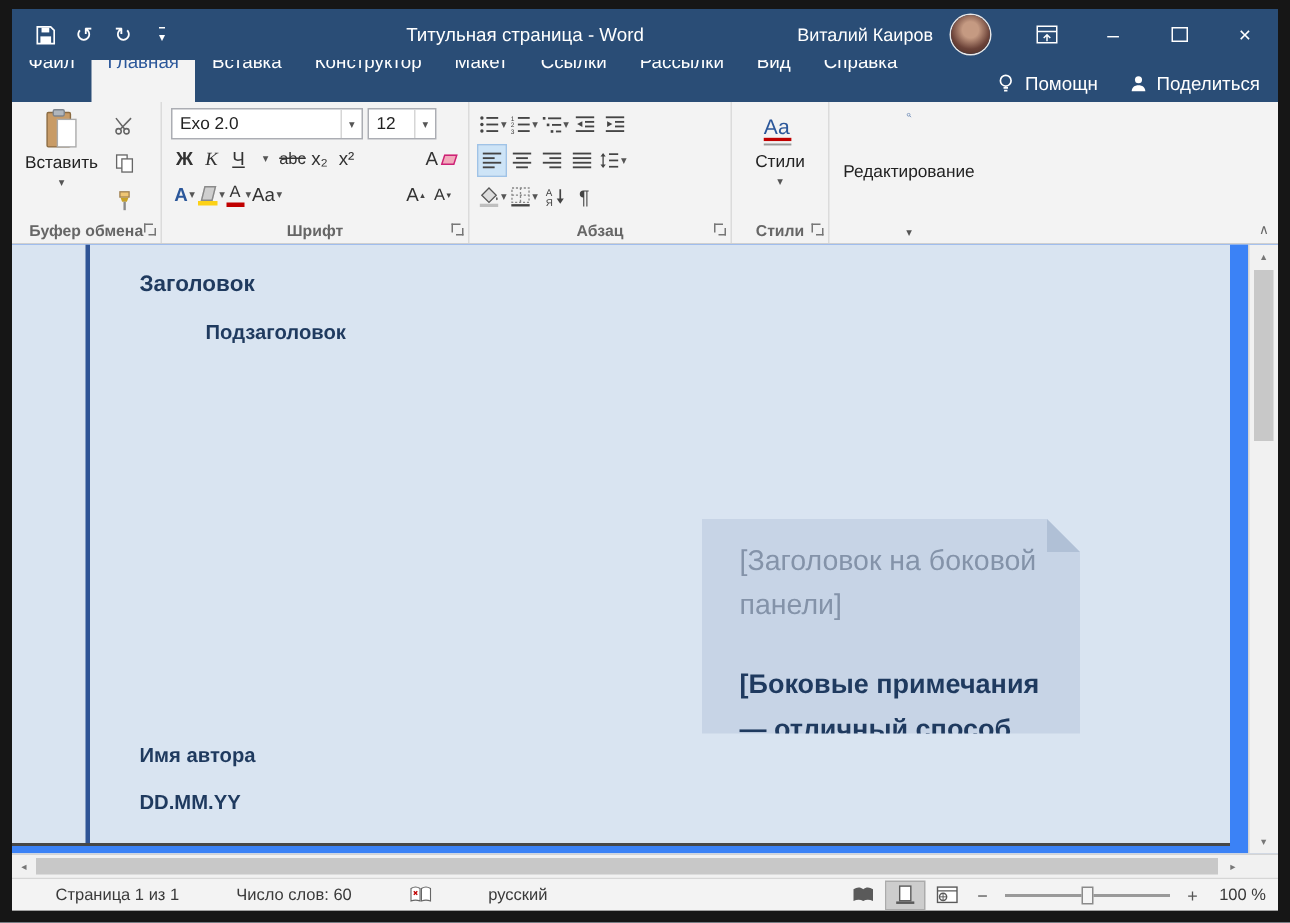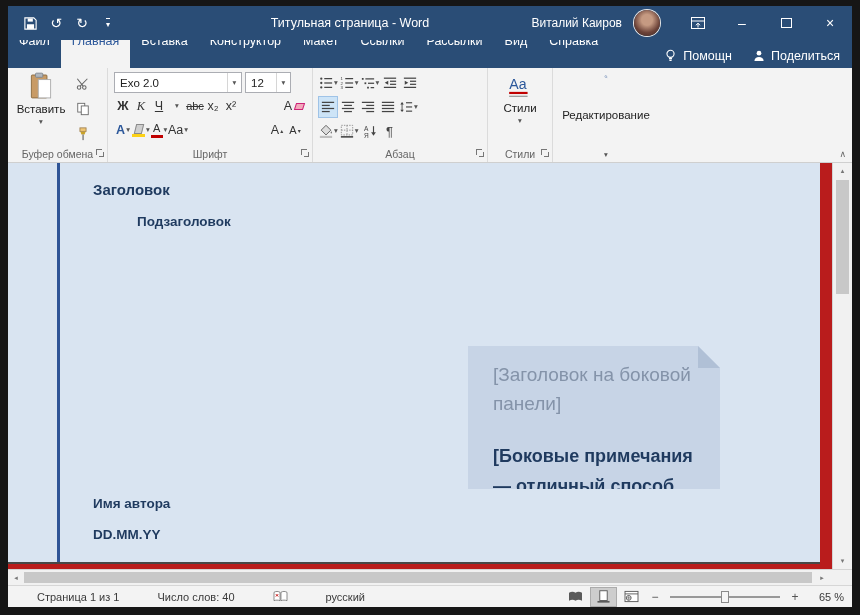--- a/index.html
+++ b/index.html
@@ -26,21 +26,21 @@
   .tabs{height:28px;background:#2a4d76;display:flex;align-items:flex-end;color:#fff;font-size:12.5px;}
   .tab{padding:6px 11px 20px;white-space:nowrap;cursor:default;}
   .tab.active{background:#f3f3f3;color:#2b579a;}
   .tabs-right{margin-left:auto;display:flex;align-items:center;gap:6px;padding:0 12px 5px 0;}
   .tr-item{display:flex;align-items:flex-end;gap:5px;margin-left:14px;}
   .tr-item svg{display:block;}
 
   
   .ribbon{position:relative;height:95px;background:#f3f3f3;border-bottom:1px solid #cfcfcf;display:flex;box-sizing:border-box;}
   .rgroup{position:relative;height:100%;border-right:1px solid #dbdbdb;box-sizing:border-box;flex:none;}
-  .rg-label{position:absolute;bottom:2px;left:0;right:0;text-align:center;font-size:10.5px;color:#666;white-space:nowrap;}
+  .rg-label{position:absolute;bottom:2px;left:0;right:0;text-align:center;font-size:10.5px;color:#666;white-space:nowrap;font-weight:bold;}
   .launcher{position:absolute;right:2px;bottom:4px;width:9px;height:9px;}
   .launcher::before{content:"";position:absolute;left:0;top:0;width:5px;height:5px;border-left:1px solid #767676;border-top:1px solid #767676;}
   .launcher::after{content:"";position:absolute;right:1px;bottom:1px;width:4px;height:4px;border-right:1px solid #767676;border-bottom:1px solid #767676;}
   .caret{font-size:7.5px;color:#555;line-height:1;}
   .rbtn{display:inline-flex;align-items:center;justify-content:center;height:20px;min-width:18px;color:#333;font-size:12.5px;gap:1px;}
   .rbtn svg{display:block;}
   .sel{background:#cde4f7;outline:1px solid #9fc3e7;}
 
   .g-clip{width:100px;}
   .paste-btn{position:absolute;left:5px;top:4px;width:56px;height:66px;display:flex;flex-direction:column;align-items:center;justify-content:flex-start;gap:3px;font-size:11.5px;color:#222;}
@@ -70,21 +70,21 @@
   .p-row:first-child{margin-top:4px;height:22px;}
   .pilcrow{font-size:13px;color:#444;}
 
   .g-styles{width:65px;}
   .g-edit{width:106px;border-right:none;}
   .bigbtn{position:absolute;left:3px;right:3px;top:4px;bottom:20px;display:flex;flex-direction:column;align-items:center;justify-content:flex-start;gap:3px;font-size:11.5px;color:#222;padding-top:3px;}
   .g-edit .bigbtn{bottom:4px;gap:30px;}
   .collapse{position:absolute;right:6px;bottom:3px;font-size:9px;color:#666;}
 
   
-  .docarea{position:relative;height:406px;background:#b91c1c;overflow:hidden;}
+  .docarea{position:relative;height:406px;background:#3b82f6;overflow:hidden;}
   .page{position:absolute;left:0;top:0;width:812px;height:401px;background:#d9e4f1;border-bottom:2px solid #474747;box-sizing:border-box;}
   .accent{position:absolute;left:49px;top:0;width:3px;height:100%;background:#2f5496;}
   .dtxt{position:absolute;color:#1f3a5f;white-space:nowrap;}
   .d-title{left:85px;top:18px;font-size:15px;font-weight:bold;}
   .d-sub{left:85px;top:51px;font-size:13.5px;font-weight:bold;padding-left:44px;}
   .d-author{left:85px;top:333px;font-size:13.5px;font-weight:bold;}
   .d-date{left:85px;top:364px;font-size:13.5px;font-weight:bold;}
   .panel{position:absolute;left:460px;top:183px;width:252px;height:143px;background:#c7d4e6;box-sizing:border-box;padding:14px 16px 0 25px;overflow:hidden;}
   .panel-fold-cut{position:absolute;top:0;right:0;width:0;height:0;border-top:22px solid #d9e4f1;border-left:22px solid transparent;}
   .panel-fold{position:absolute;top:0;right:0;width:0;height:0;border-bottom:22px solid #b0c0d6;border-right:22px solid transparent;}
@@ -558,21 +558,21 @@
   </div>
 
   <div class="hscroll">
     <div class="hs-left">◂</div>
     <div class="hs-thumb"></div>
     <div class="hs-right">▸</div>
   </div>
 
   <div class="statusbar">
     <span class="sb-item">Страница 1 из 1</span>
-    <span class="sb-item">Число слов: 40</span>
+    <span class="sb-item">Число слов: 60</span>
     <span class="sb-item">
         <svg width="15" height="13">
           <use href="#i-book"></use>
         </svg>
       </span>
     <span class="sb-item">русский</span>
     <div class="sb-right">
       <span class="viewbtn">
           <svg width="15" height="13">
             <use href="#i-read"></use>
@@ -587,17 +587,17 @@
           <svg width="15" height="13">
             <use href="#i-web"></use>
           </svg>
         </span>
       <span class="zbtn">−</span>
       <span class="ztrack">
         <span class="ztick"></span>
         <span class="zthumb"></span>
       </span>
       <span class="zbtn">+</span>
-      <span class="zoomval">65 %</span>
+      <span class="zoomval">100 %</span>
     </div>
   </div>
 
 </div>
 
 </body></html>

